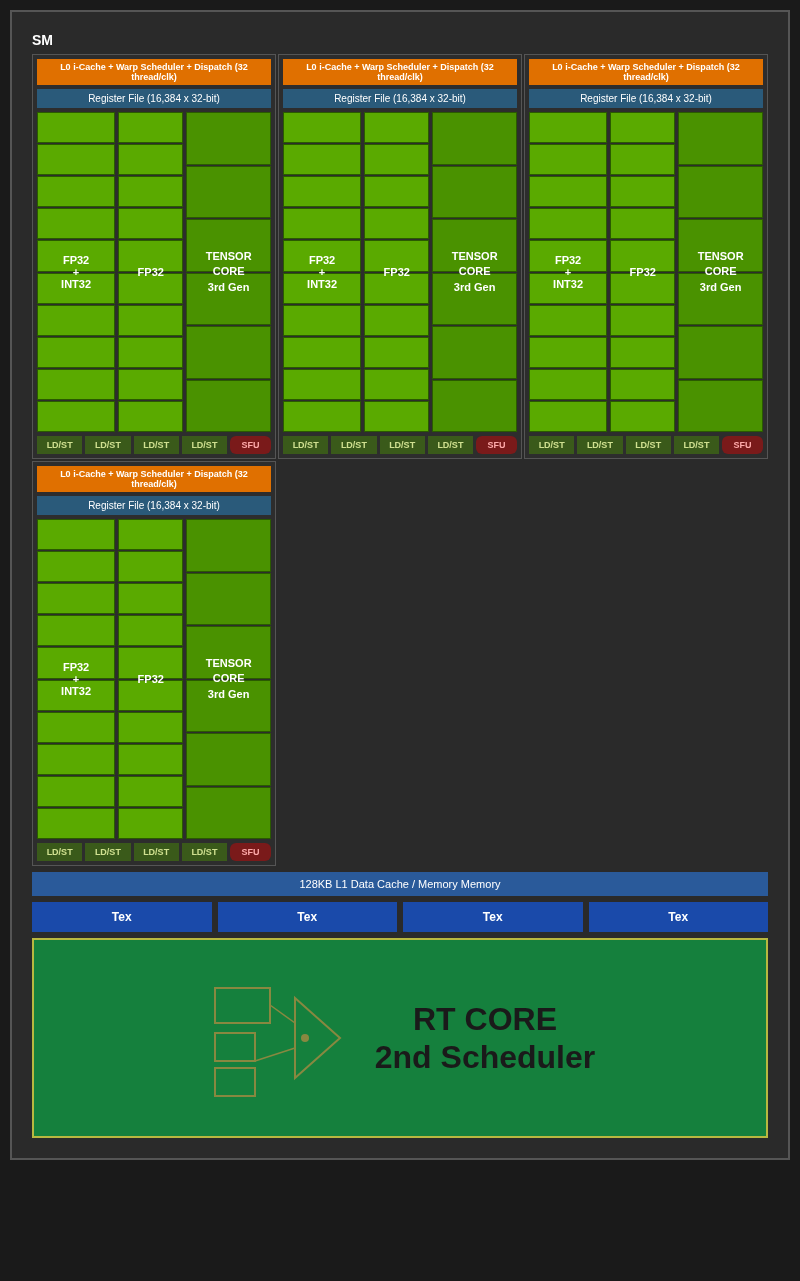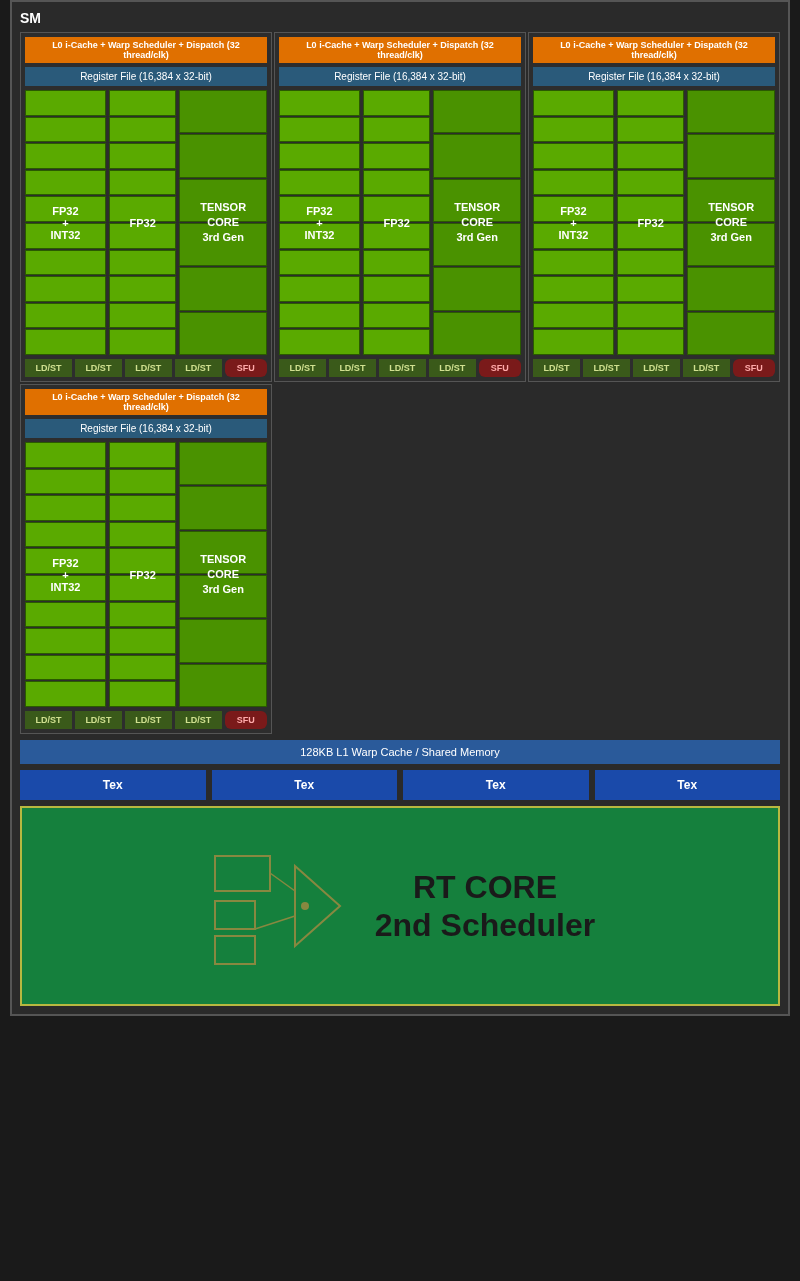--- a/index.html
+++ b/index.html
@@ -7,23 +7,24 @@
       width: 800px;
       min-height: 1281px;
       background: #1a1a1a;
       font-family: Arial, sans-serif;
       display: flex;
       justify-content: center;
       align-items: flex-start;
     }
     .sm-container {
       width: 780px;
+      margin: 10px;
       background: #2a2a2a;
       border: 2px solid #555;
-      padding: 8px;
+      padding: 20px;
     }
     .sm-label {
       color: white;
       font-size: 14px;
       font-weight: bold;
       margin-bottom: 6px;
     }
     .quadrant-grid {
       display: grid;
       grid-template-columns: 1fr 1fr 1fr;
@@ -49,21 +50,21 @@
       color: white;
       font-size: 10px;
       text-align: center;
       padding: 4px;
       margin-bottom: 4px;
     }
     .cores-area {
       display: flex;
       gap: 3px;
       margin-bottom: 4px;
-      height: 265px;
+      height: 320px;
     }
     .fp32-wrapper {
       flex: 1.2;
       display: grid;
       grid-template-rows: repeat(10, 1fr);
       grid-template-columns: repeat(1, 1fr);
       gap: 1px;
       position: relative;
     }
     .fp32-cell {
@@ -382,21 +383,21 @@
         <div class="ldst-unit">LD/ST</div>
         <div class="ldst-unit">LD/ST</div>
         <div class="ldst-unit">LD/ST</div>
         <div class="ldst-unit">LD/ST</div>
         <div class="sfu-unit">SFU</div>
       </div>
     </div>
 
   </div>
 
-  <div class="l1-cache-bar">128KB L1 Warp Cache / Shared Memory</div>
+  <div class="l1-cache-bar">128KB L1 Data Cache / Memory Memory</div>
 
   <div class="tex-row">
     <div class="tex-unit">Tex</div>
     <div class="tex-unit">Tex</div>
     <div class="tex-unit">Tex</div>
     <div class="tex-unit">Tex</div>
   </div>
 
   <div class="rt-core-container">
     <svg class="rt-diagram-svg" viewBox="0 0 140 140">

